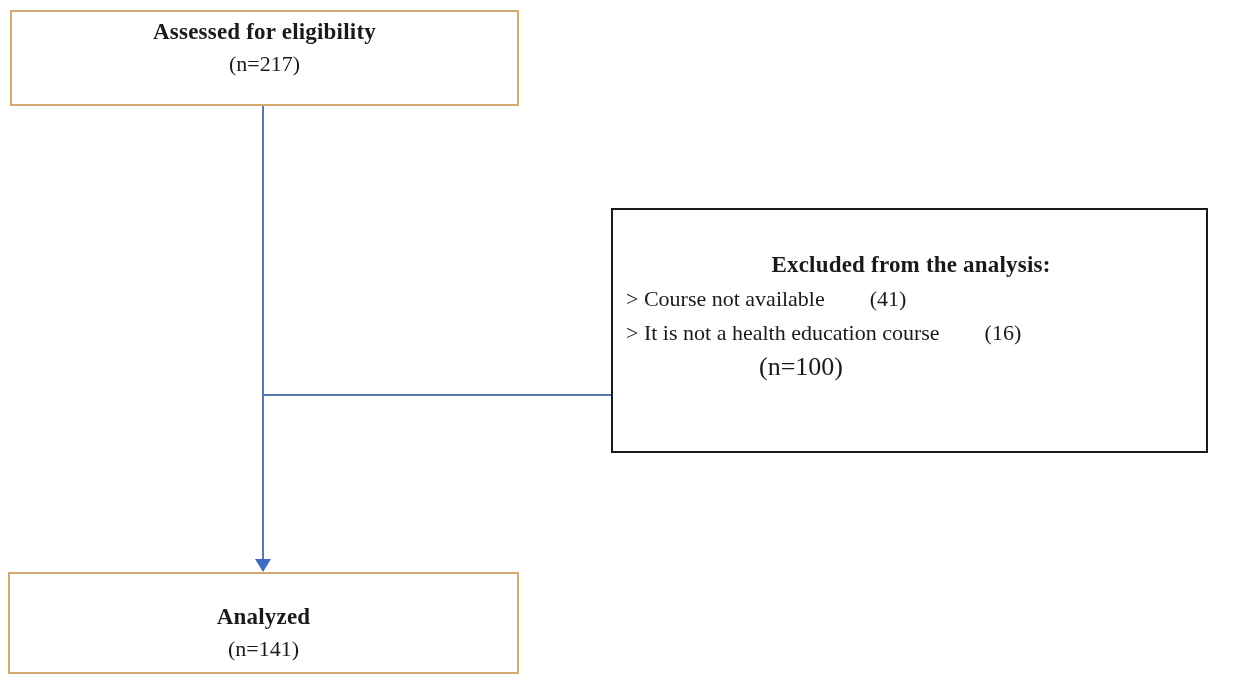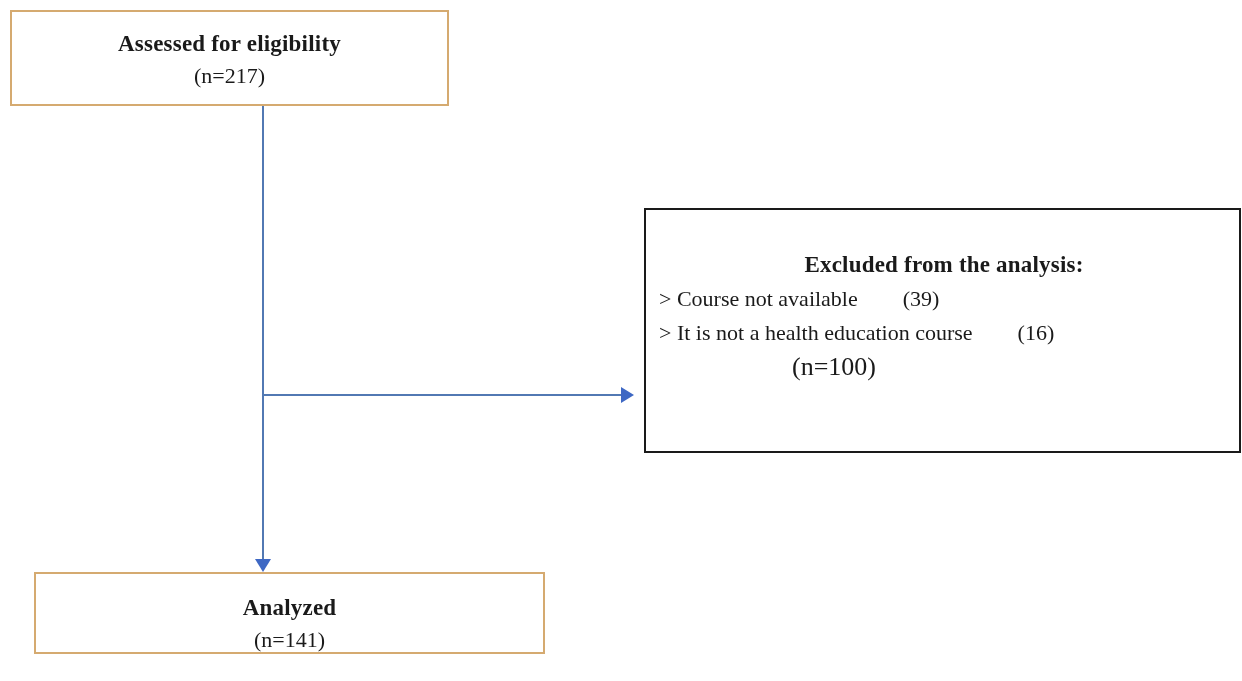--- a/index.html
+++ b/index.html
@@ -19,41 +19,40 @@
   .box {
     position: absolute;
     box-sizing: border-box;
     background: #ffffff;
   }
   .accent-box {
     border: 2px solid #d5aa70;
     text-align: center;
   }
   #box-eligibility {
-    left: 10px; top: 10px; width: 439px; height: 96px;
-    padding-top: 16px;
+    left: 10px; top: 10px; width: 509px; height: 96px;
+    padding-top: 4px;
   }
   #box-analyzed {
-    left: 8px; top: 572px; width: 511px; height: 82px;
-    padding-top: 18px;
-    margin-left: 26px;
+    left: 8px; top: 572px; width: 511px; height: 102px;
+    padding-top: 27px;
   }
   .box-title {
     font-weight: bold;
     font-size: 23px;
     line-height: 32px;
     letter-spacing: 0.2px;
   }
   .box-count {
     font-size: 22px;
     line-height: 32px;
     font-family: Liberation Serif, serif;
   }
   #box-excluded {
-    left: 644px; top: 208px; width: 597px; height: 245px;
+    left: 611px; top: 208px; width: 597px; height: 245px;
     border: 2px solid #1a1a1a;
     padding: 38px 10px 0 13px;
   }
   .excl-title {
     font-weight: bold;
     font-size: 23px;
     line-height: 34px;
     text-align: center;
     letter-spacing: 0.2px;
   }
@@ -112,21 +111,21 @@
 
   <div class="vline"></div>
 
   <div class="hline"></div>
   <div class="arrow-down"></div>
   <div class="arrow-right"></div>
 
   <div id="box-excluded" class="box">
     <div class="excl-title">Excluded from the analysis:</div>
     <div class="excl-item">
-      <span>&gt; Course not available</span><span class="excl-count">(39)</span>
+      <span>&gt; Course not available</span><span class="excl-count">(41)</span>
     </div>
     <div class="excl-item">
       <span>&gt; It is not a health education course</span><span class="excl-count">(16)</span>
     </div>
     <div class="excl-total">(n=100)</div>
   </div>
 
   <div id="box-analyzed" class="box accent-box">
     <div class="box-title">Analyzed</div>
     <div class="box-count">(n=141)</div>

